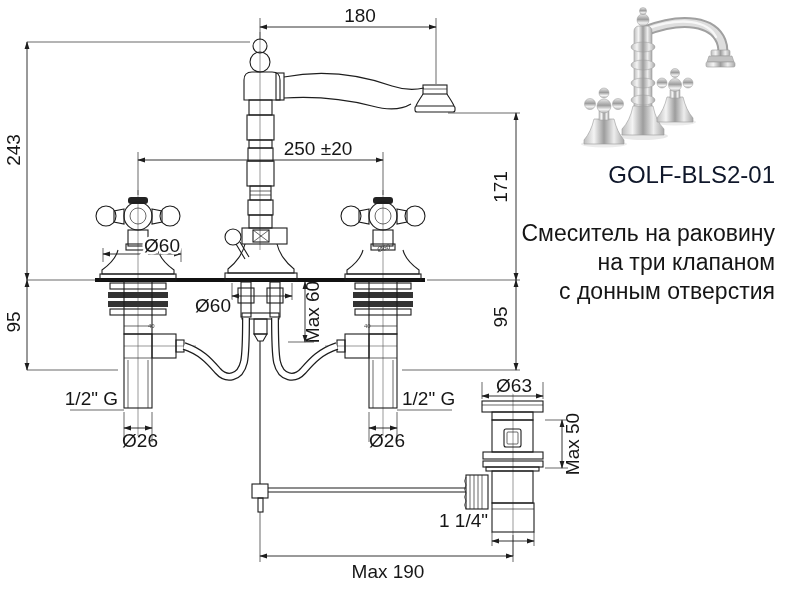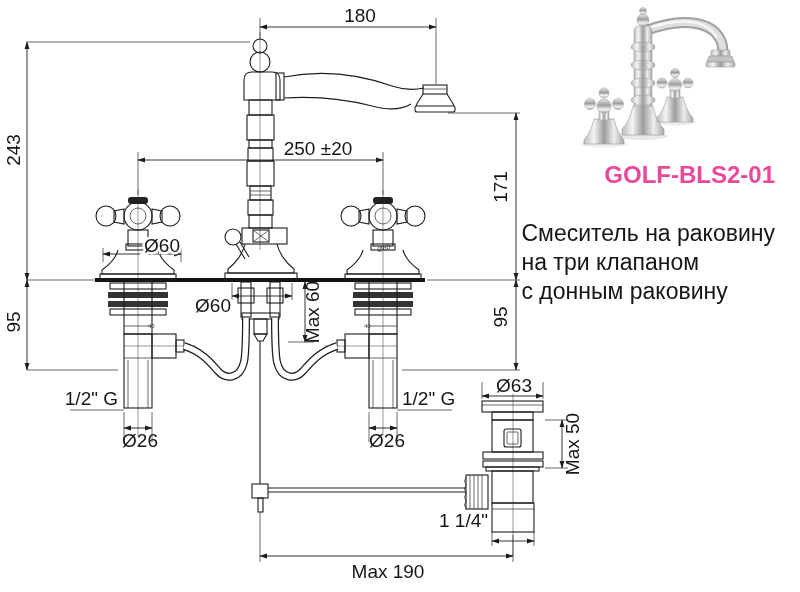--- a/index.html
+++ b/index.html
@@ -7,22 +7,22 @@
          font-family:"Liberation Sans",sans-serif;}
   svg{position:absolute;left:0;top:0;}
   .dim{font-family:"Liberation Sans",sans-serif;font-size:19px;fill:#161616;}
   .dim-sm{font-family:"Liberation Sans",sans-serif;font-size:7px;fill:#333;}
   .dim-tiny{font-family:"Liberation Sans",sans-serif;font-size:6px;fill:#444;}
   .halo{paint-order:stroke;stroke:#ffffff;stroke-width:5px;}
   .ln{stroke:#1d1d1d;stroke-width:1.1;fill:none;}
   .thin{stroke:#2a2a2a;stroke-width:0.7;fill:none;}
   .cl{stroke:#555;stroke-width:0.6;fill:none;}
   .dimln{stroke:#1d1d1d;stroke-width:0.9;fill:none;}
-  .info-code{position:absolute;right:25px;top:161px;font-size:24px;font-weight:700;color:#ec4899;}
-  .info-desc{position:absolute;right:25px;top:219px;text-align:left;font-size:23px;
+  .info-code{position:absolute;right:25px;top:161px;font-size:24px;font-weight:400;color:#0f172a;}
+  .info-desc{position:absolute;right:25px;top:219px;text-align:right;font-size:23px;
              line-height:29px;color:#151515;}
 </style>
 </head>
 <body>
 
 <div class="stage">
 <svg width="800" height="592" viewBox="0 0 800 592">
   <defs>
     <marker id="arr" viewBox="0 0 10 10" refX="9.2" refY="5" markerWidth="9" markerHeight="9" orient="auto-start-reverse">
       <path d="M0,1.8 L10,5 L0,8.2 Z" fill="#1d1d1d"></path>
@@ -317,15 +317,15 @@
       <circle cx="688" cy="83" r="5" fill="url(#chromeV)" stroke="#9a9a9a" stroke-width="0.5"></circle>
       <circle cx="675" cy="73" r="4.5" fill="url(#chromeV)" stroke="#9a9a9a" stroke-width="0.5"></circle>
     </g>
   </g>
 </svg>
 
 <div class="info-code">GOLF-BLS2-01</div>
 <div class="info-desc">
   <div>Смеситель на раковину</div>
   <div>на три клапаном</div>
-  <div>с донным раковину</div>
+  <div>с донным отверстия</div>
 </div>
 </div>
 
 </body></html>

